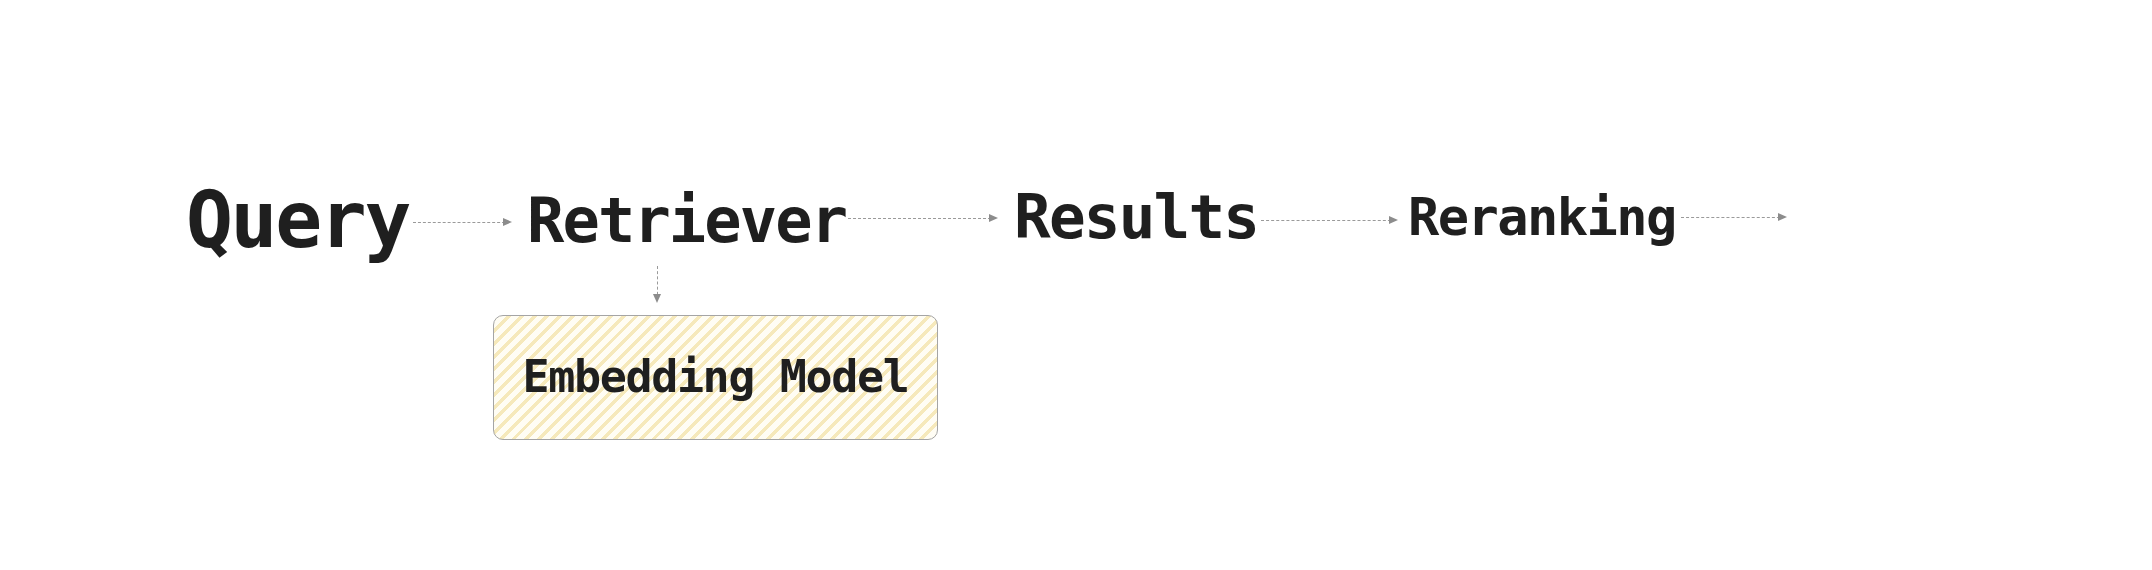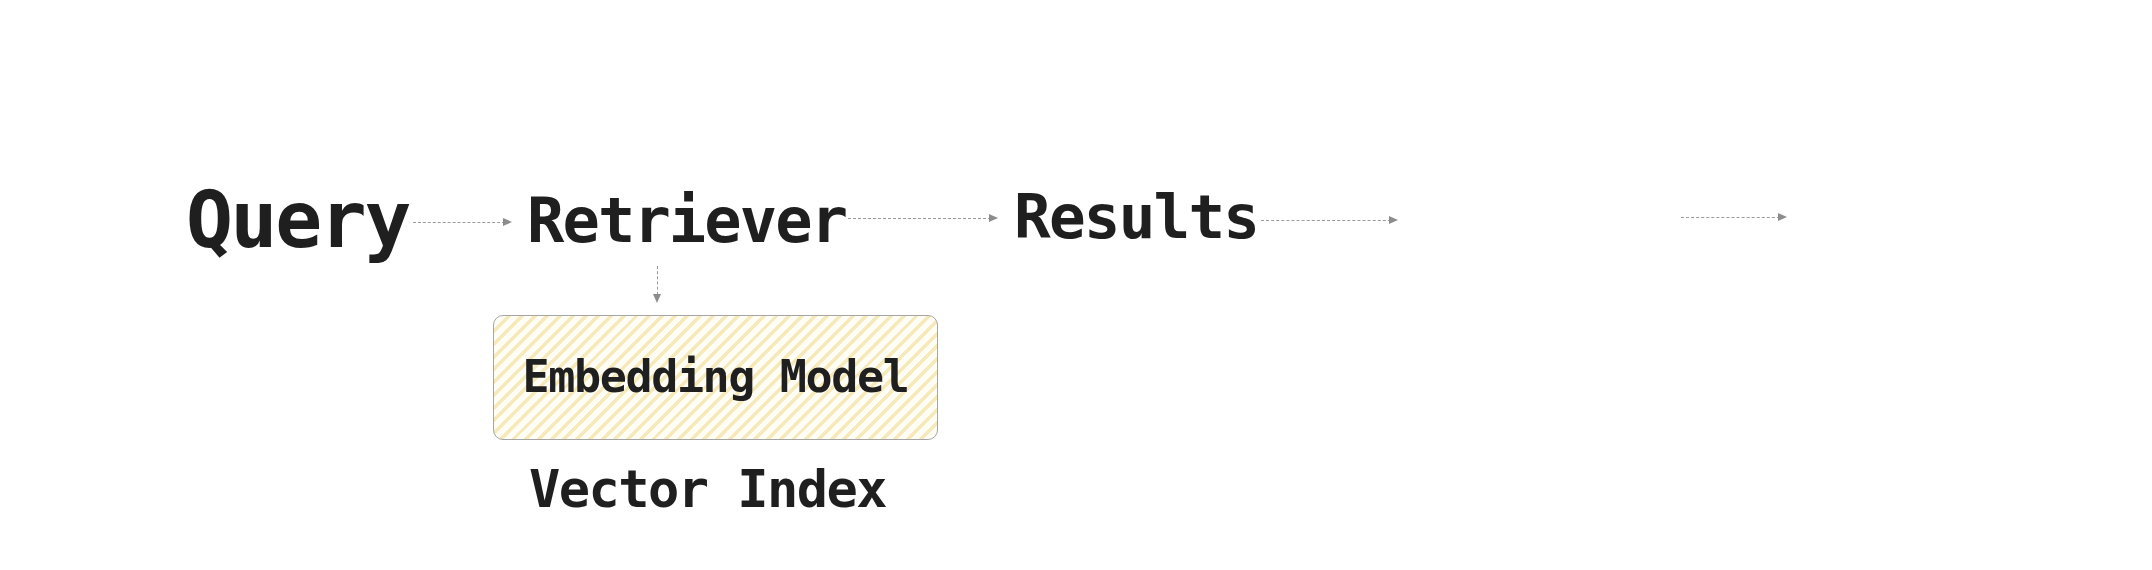--- a/index.html
+++ b/index.html
@@ -120,31 +120,31 @@
 <body>
 
 <div class="canvas">
 
   <div class="node node-query">Query</div>
 
   <div class="node node-results">Results</div>
 
   <div class="node node-retriever">Retriever</div>
 
+  <div class="node node-reranking">Reranking</div>
 
 
   <div class="connector conn-1"></div>
 
   <div class="connector conn-2"></div>
 
   <div class="connector conn-3"></div>
 
   <div class="connector conn-4"></div>
 
   <div class="vconnector"></div>
 
   <div class="embedding-box">
     <div class="embedding-label">Embedding Model</div>
   </div>
 
-  <div class="vector-index-label">Vector Index</div>
 
 </div>
 
 </body></html>

